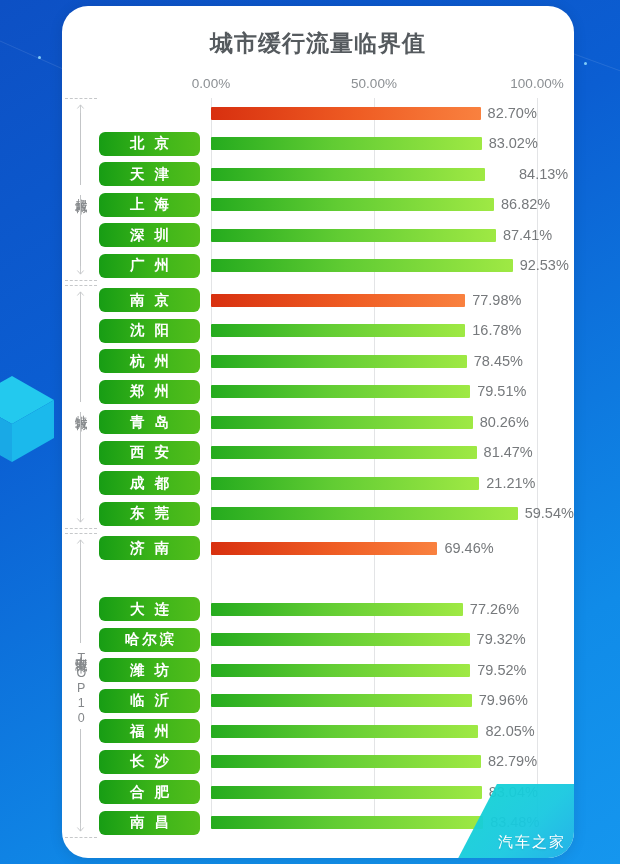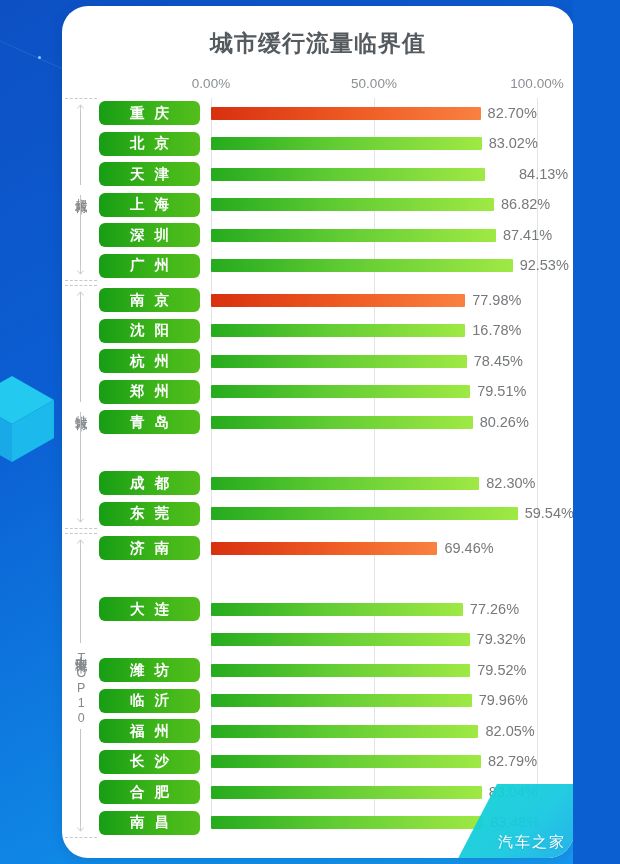--- a/index.html
+++ b/index.html
@@ -8,21 +8,21 @@
   }
   body {
     width: 620px;
     height: 864px;
     overflow: hidden;
     font-family: "Liberation Sans", "DejaVu Sans", sans-serif;
     background: #0b5fd0;
   }
   #root {
     position: relative;
-    width: 573px;
+    width: 620px;
     height: 864px;
     overflow: hidden;
     background:
       linear-gradient(150deg, #0d50c4 0%, #0b5ed2 35%, #108be8 78%, #1596ee 100%);
   }
   
   .streak {
     position: absolute;
     background: rgba(255,255,255,0.10);
     height: 1px;
@@ -227,21 +227,20 @@
       <span class="axis-label" style="left:149px;">0.00%</span>
       <span class="axis-label" style="left:312px;">50.00%</span>
       <span class="axis-label" style="left:475px;">100.00%</span>
     </div>
 
     <div class="plot" id="plot">
       <div class="gridline" style="left:149px;"></div>
       <div class="gridline" style="left:312px;"></div>
       <div class="gridline" style="left:475px;"></div>
     <div class="row" style="top: 0px;">
-          <div class="pill">重 庆</div>
           <div class="bar accent" style="width: 269.602px;"></div>
           <div class="value" style="left: 425.602px;">82.70%</div>
         </div>
         <div class="row" style="top: 30.5px;">
           <div class="pill">北 京</div>
           <div class="bar" style="width: 270.645px;"></div>
           <div class="value" style="left: 426.645px;">83.02%</div>
         </div>
         <div class="row" style="top: 61px;">
           <div class="pill">天 津</div>
@@ -296,24 +295,29 @@
         <div class="row" style="top: 278.5px;">
           <div class="pill">郑 州</div>
           <div class="bar" style="width: 259.203px;"></div>
           <div class="value" style="left: 415.203px;">79.51%</div>
         </div>
         <div class="row" style="top: 309px;">
           <div class="pill">青 岛</div>
           <div class="bar" style="width: 261.648px;"></div>
           <div class="value" style="left: 417.648px;">80.26%</div>
         </div>
+        <div class="row" style="top: 339.5px;">
+          <div class="pill">西 安</div>
+          <div class="bar" style="width: 265.592px;"></div>
+          <div class="value" style="left: 421.592px;">81.47%</div>
+        </div>
         <div class="row" style="top: 370px;">
           <div class="pill">成 都</div>
           <div class="bar" style="width: 268.298px;"></div>
-          <div class="value" style="left: 424.298px;">82.30%</div>
+          <div class="value" style="left: 424.298px;">21.21%</div>
         </div>
         <div class="row" style="top: 400.5px;">
           <div class="pill">东 莞</div>
           <div class="bar" style="width: 306.668px;"></div>
           <div class="value" style="left: 462.668px;">59.54%</div>
         </div>
         <div class="group" style="top: 187px; height: 244px;">
           <div class="divider top"></div>
           <div class="rail">
             <svg class="arrow-up" viewBox="0 0 10 10">
@@ -332,20 +336,21 @@
           <div class="pill">济 南</div>
           <div class="bar accent" style="width: 226.44px;"></div>
           <div class="value" style="left: 382.44px;">69.46%</div>
         </div>
         <div class="row" style="top: 496px;">
           <div class="pill">大 连</div>
           <div class="bar" style="width: 251.868px;"></div>
           <div class="value" style="left: 407.868px;">77.26%</div>
         </div>
         <div class="row" style="top: 526.5px;">
+          <div class="pill">哈尔滨</div>
           <div class="bar" style="width: 258.583px;"></div>
           <div class="value" style="left: 414.583px;">79.32%</div>
         </div>
         <div class="row" style="top: 557px;">
           <div class="pill">潍 坊</div>
           <div class="bar" style="width: 259.235px;"></div>
           <div class="value" style="left: 415.235px;">79.52%</div>
         </div>
         <div class="row" style="top: 587.5px;">
           <div class="pill">临 沂</div>

